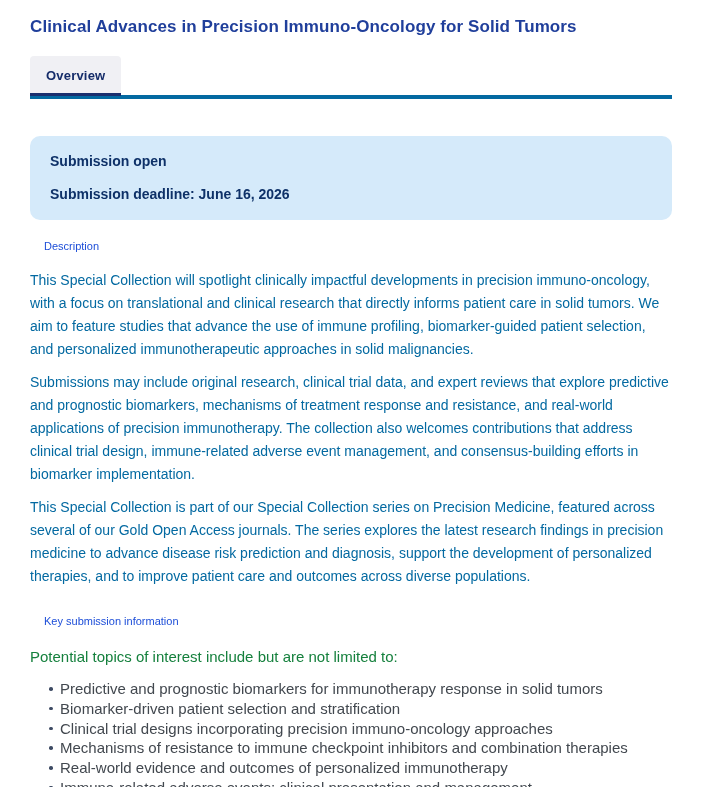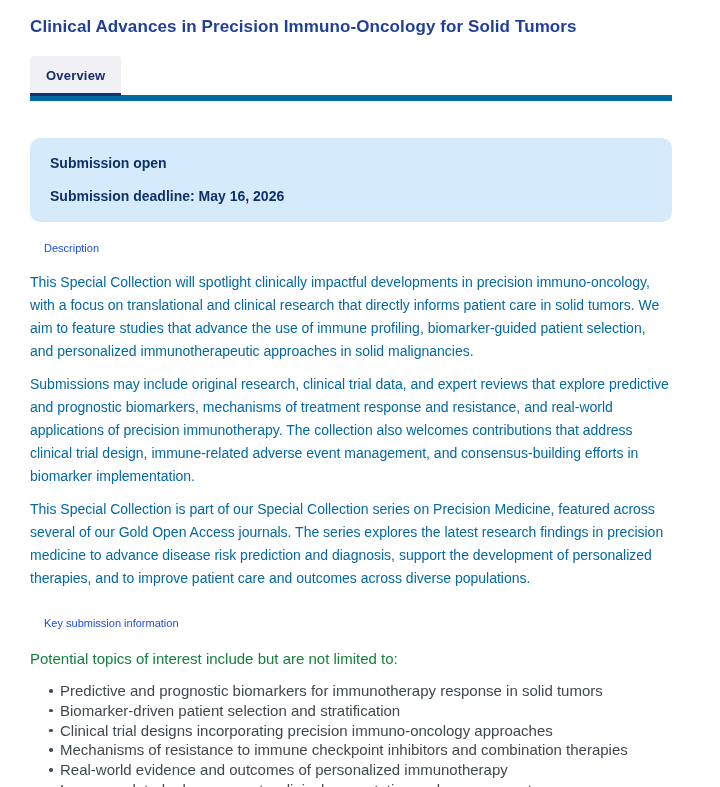--- a/index.html
+++ b/index.html
@@ -23,21 +23,21 @@
     font-size: 17px;
     line-height: 22px;
     font-weight: 600;
     color: #203f9b;
     letter-spacing: 0.1px;
   }
   .tab-bar {
     display: flex;
     align-items: flex-end;
     margin-top: 18px;
-    border-bottom: 6px solid #0369a1;
+    border-bottom: 4px solid #0369a1;
   }
   .tab {
     background: #f0f0f4;
     border: none;
     border-radius: 4px 4px 0 0;
     border-bottom: 3px solid #1a2f6e;
     margin-bottom: -1px;
     padding: 12px 16px 10px 16px;
     min-width: 52px;
     font-family: inherit;
@@ -113,21 +113,21 @@
 <div class="container">
 
   <h1 class="page-title">Clinical Advances in Precision Immuno-Oncology for Solid Tumors</h1>
 
   <div class="tab-bar">
     <button class="tab">Overview</button>
   </div>
 
   <div class="status-banner">
     <div class="status-line">Submission open</div>
-    <div class="status-line">Submission deadline: May 16, 2026</div>
+    <div class="status-line">Submission deadline: June 16, 2026</div>
   </div>
 
   <h2 class="section-heading">Description</h2>
 
   <p class="body-paragraph">This Special Collection will spotlight clinically impactful developments in precision immuno-oncology, with a focus on translational and clinical research that directly informs patient care in solid tumors. We aim to feature studies that advance the use of immune profiling, biomarker-guided patient selection, and personalized immunotherapeutic approaches in solid malignancies.</p>
   <p class="body-paragraph">Submissions may include original research, clinical trial data, and expert reviews that explore predictive and prognostic biomarkers, mechanisms of treatment response and resistance, and real-world applications of precision immunotherapy. The collection also welcomes contributions that address clinical trial design, immune-related adverse event management, and consensus-building efforts in biomarker implementation.</p>
   <p class="body-paragraph">This Special Collection is part of our Special Collection series on Precision Medicine, featured across several of our Gold Open Access journals. The series explores the latest research findings in precision medicine to advance disease risk prediction and diagnosis, support the development of personalized therapies, and to improve patient care and outcomes across diverse populations.</p>
 
   <h2 class="section-heading key">Key submission information</h2>
 

